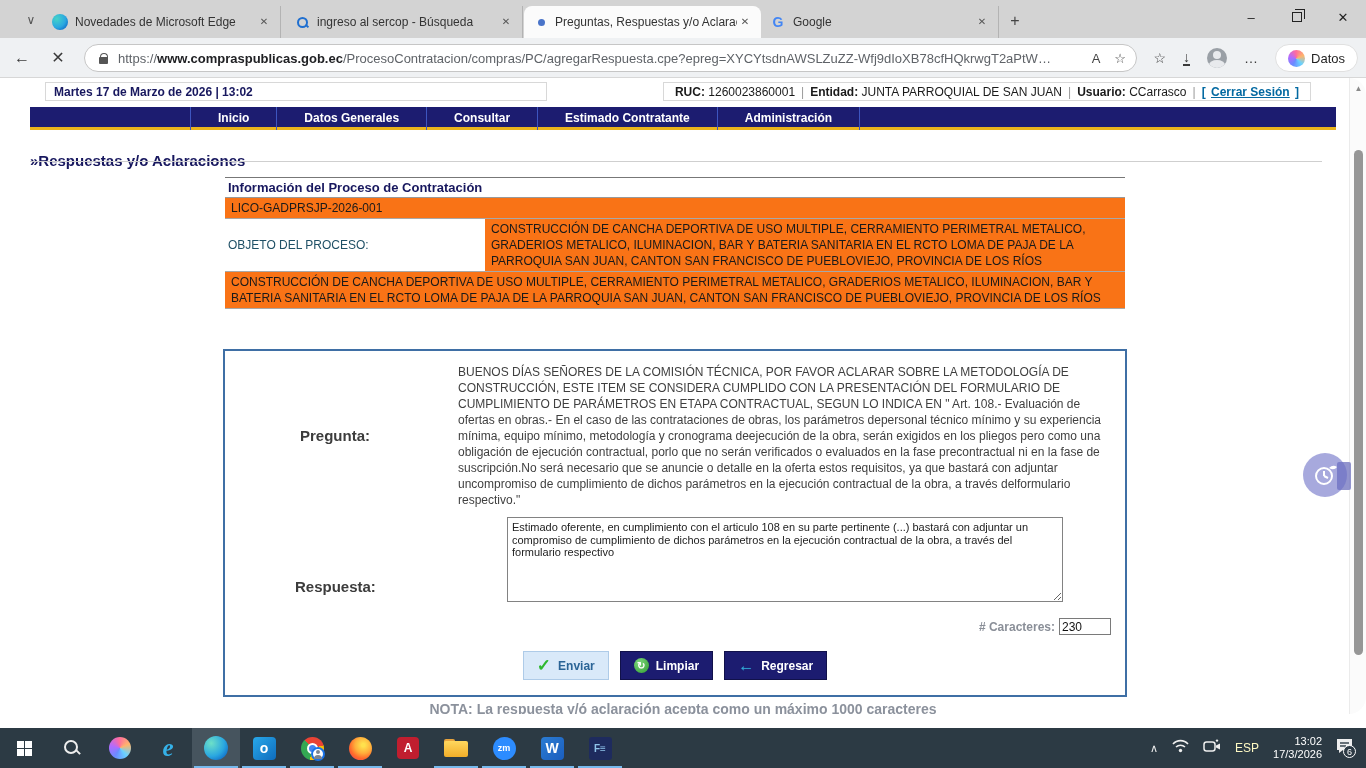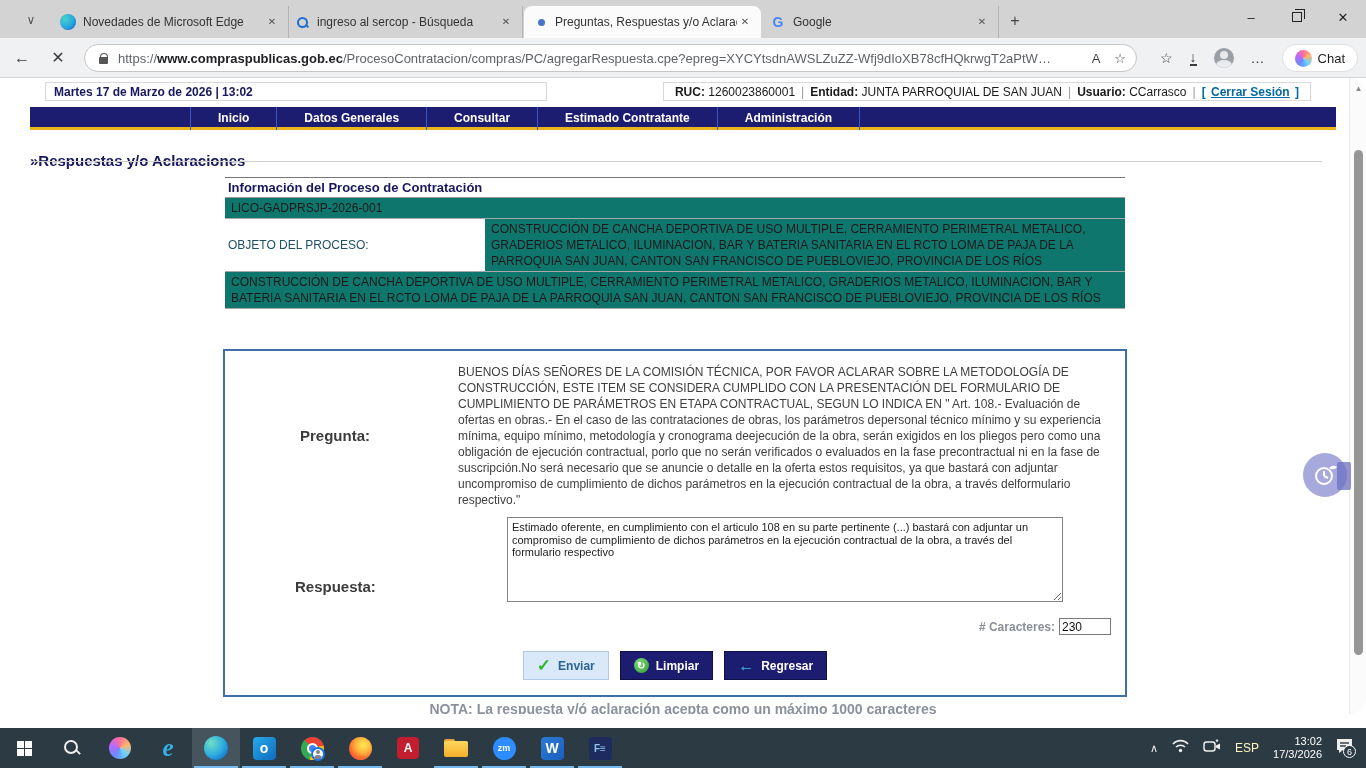--- a/index.html
+++ b/index.html
@@ -59,21 +59,21 @@
   .navbar { position:absolute; left:30px; top:29px; width:1306px; height:23px; background:#1c1c70; border-bottom:3px solid #eab41c; display:flex; padding-left:160px; }
   .nav-item { height:23px; line-height:22px; padding:0 27px; color:#fff; font-size:12px; font-weight:bold; border-left:1px solid #3d55c0; }
   .nav-item:last-child { border-right:1px solid #3d55c0; }
   .page-title { position:absolute; left:30px; top:74px; font-size:15px; font-weight:bold; color:#17175e; }
   .title-rule { position:absolute; left:30px; top:83px; width:1292px; border-top:1px solid #cfcfcf; }
 
   .info-table { position:absolute; left:225px; top:99px; width:900px; border-top:1px solid #777; font-size:12px; }
   .info-title { color:#17175e; font-weight:bold; font-size:13px; padding:2px 3px; border-bottom:1px solid #999; }
   .info-row { display:flex; border-bottom:1px solid #a8a8a8; }
   .info-label { width:260px; flex:0 0 auto; color:#1f5066; padding:2px 3px; display:flex; align-items:center; }
-  .info-value { flex:1; background:#0f766e; padding:2px 6px; color:#1a1a1a; line-height:16px; }
+  .info-value { flex:1; background:#f97316; padding:2px 6px; color:#1a1a1a; line-height:16px; }
 
   .formbox { position:absolute; left:223px; top:271px; width:904px; height:348px; border:2px solid #3f6fa5; background:#fff; }
   .q-label { position:absolute; left:75px; top:76px; font-size:15px; font-weight:bold; color:#3c3c3c; }
   .q-text { position:absolute; left:233px; top:13px; width:655px; font-size:12px; line-height:16px; color:#3f3f3f; }
   .r-label { position:absolute; left:70px; top:227px; font-size:15px; font-weight:bold; color:#3c3c3c; }
   .r-area { position:absolute; left:282px; top:166px; width:556px; height:85px; border:1px solid #828282; font-family:"Liberation Sans", sans-serif; font-size:11px; line-height:12.5px; padding:3px 4px; color:#222; resize:both; }
   .chars-row { position:absolute; left:0; right:14px; top:267px; display:flex; justify-content:flex-end; align-items:center; gap:4px; }
   .chars-label { font-size:12px; font-weight:bold; color:#8a8f98; }
   .chars-input { width:52px; height:17px; border:1px solid #7a7a7a; font-size:12px; font-family:"Liberation Sans", sans-serif; padding:0 2px; color:#111; }
   .btn-row { position:absolute; left:0; width:100%; top:300px; display:flex; justify-content:center; gap:11px; }
@@ -130,21 +130,21 @@
   .badge { position:absolute; left:7px; top:7px; width:13px; height:13px; border-radius:50%; background:#2c3a44; border:1px solid #fff; color:#fff; font-size:9px; line-height:12px; text-align:center; }
 </style>
 </head>
 <body>
 
 <div class="screen">
 
   <div class="tabstrip">
     <div class="tab-chevron">∨</div>
 
-    <div class="tab inactive" style="left:52px;justify-content:center;">
+    <div class="tab inactive" style="left:44px;justify-content:center;">
       <span class="fav">
           <span class="edge-ball"></span>
         </span>
       <span class="t-title">Novedades de Microsoft Edge</span>
       <span class="t-close">✕</span>
     </div>
 
     <div class="tab inactive" style="left:286px;">
       <span class="fav">
           <span class="mag"></span>
@@ -191,21 +191,21 @@
       <span class="pill-ic">☆</span>
     </div>
 
     <div class="tb-right">
       <span class="tb-ic">☆</span>
       <span class="tb-ic dl">↓</span>
       <span class="avatar"></span>
       <span class="tb-ic">…</span>
       <span class="chatbtn">
         <span class="copilot"></span>
-        <span class="chat-label">Chat</span>
+        <span class="chat-label">Datos</span>
       </span>
     </div>
   </div>
 
   <div class="viewport">
 
     <div class="hdr-box hdr-date">
       <span>Martes 17 de Marzo de 2026 | 13:02</span>
     </div>
 

